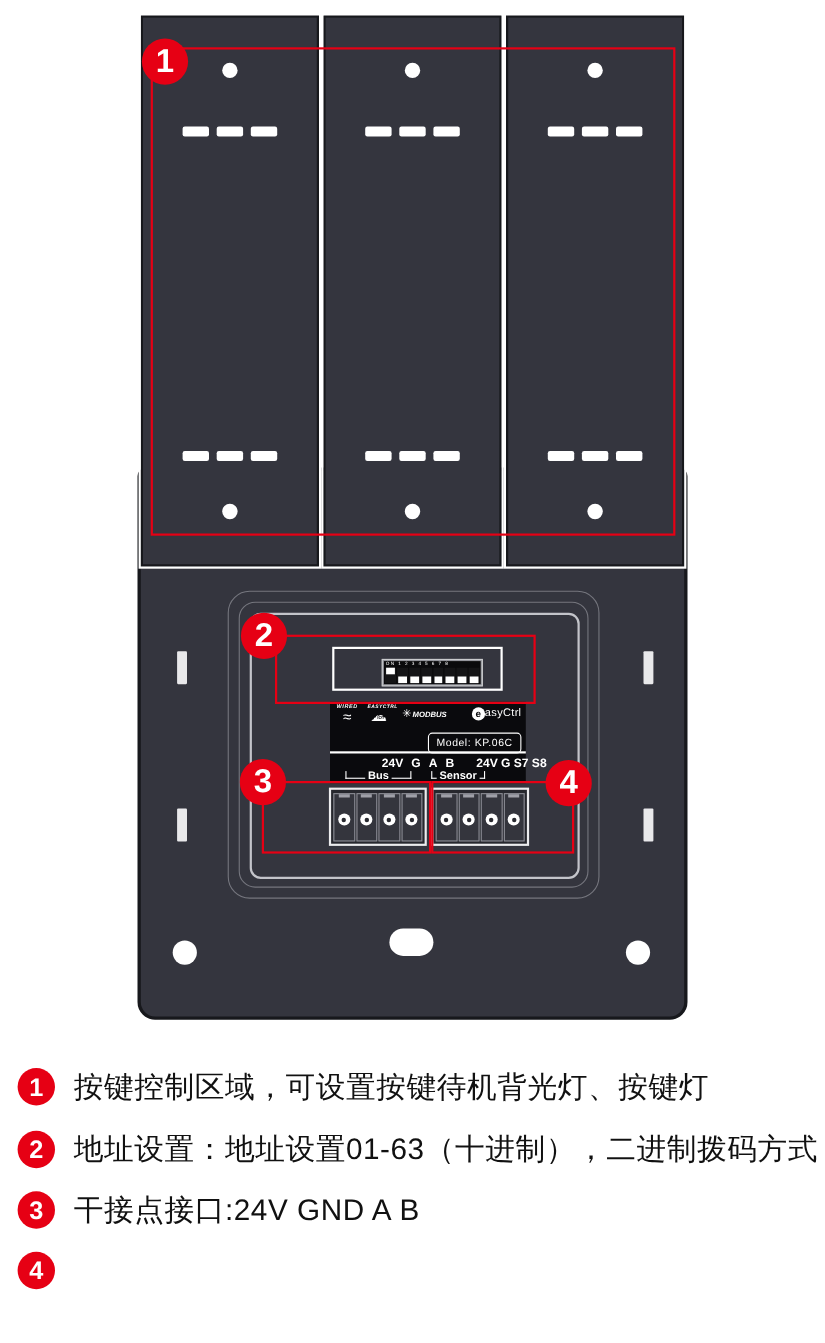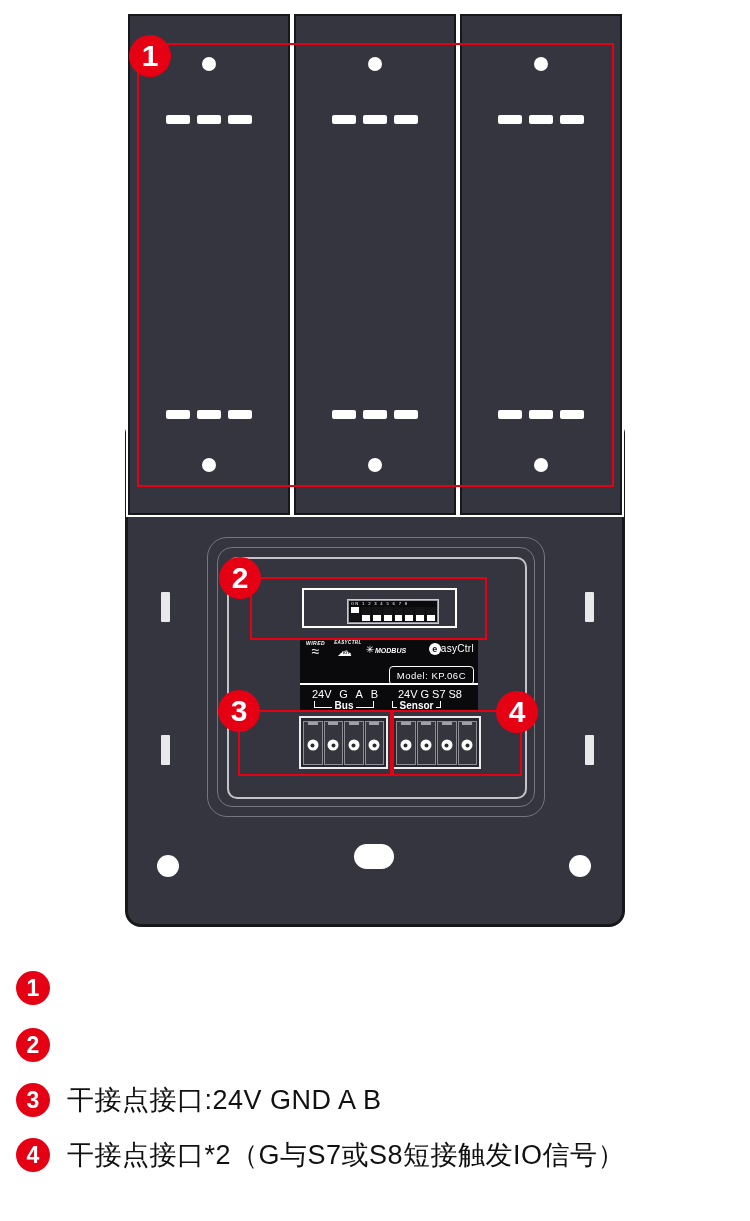--- a/index.html
+++ b/index.html
@@ -51,21 +51,21 @@
   .lg-mb .ic{font-size:10px;margin-right:1px;}
   .lg-mb .t{font-size:7px;font-weight:bold;font-style:italic;}
   .lg-brand{flex-direction:row;align-items:center;margin-left:auto;margin-top:2px;}
   .lg-brand .disc{width:12px;height:12px;border-radius:50%;background:#ffffff;color:#0a0a0d;
                   font-size:9px;font-weight:bold;text-align:center;line-height:12px;}
   .lg-brand .t{font-size:10px;font-weight:normal;letter-spacing:.3px;}
   .model-box{position:absolute;right:4px;top:28px;border:1.5px solid #ffffff;border-radius:4px;
              font-size:9.5px;letter-spacing:.5px;padding:3px 7px;color:#fff;}
   .label-div{position:absolute;left:0;right:0;top:45px;height:2px;background:#ffffff;}
   .pins{position:absolute;top:50px;display:flex;justify-content:space-between;
-        font-size:11px;font-weight:normal;color:#fff;}
+        font-size:11px;font-weight:bold;color:#fff;margin-left:35px;}
   .pins-bus{left:12px;width:66px;}
   .pins-sensor{left:98px;width:64px;}
   .bracket{position:absolute;top:63px;height:9px;display:flex;color:#fff;}
   .bracket .bl{flex:1;border-left:1.5px solid #fff;border-bottom:1.5px solid #fff;margin-bottom:2px;}
   .bracket .br{flex:1;border-right:1.5px solid #fff;border-bottom:1.5px solid #fff;margin-bottom:2px;}
   .bracket .bt{font-size:10px;font-weight:bold;padding:0 3px;line-height:10px;}
   .brk-bus{left:14px;width:60px;}
   .brk-sensor{left:92px;width:49px;}
   
   .tblock{position:absolute;top:716px;width:81px;height:44px;border:2.5px solid #ececee;
@@ -303,26 +303,27 @@
   <div class="rbox rb2"></div>
   <div class="rbox rb3"></div>
   <div class="rbox rb4"></div>
   <div class="ccircle cc1">1</div>
   <div class="ccircle cc2">2</div>
   <div class="ccircle cc3">3</div>
   <div class="ccircle cc4">4</div>
 
   <div class="lrow lr1">
     <span class="badge">1</span>
+    <span class="ltext">按键控制区域，可设置按键待机背光灯、按键灯</span>
   </div>
   <div class="lrow lr2">
     <span class="badge">2</span>
+    <span class="ltext">地址设置：地址设置01-63（十进制），二进制拨码方式</span>
   </div>
   <div class="lrow lr3">
     <span class="badge">3</span>
     <span class="ltext">干接点接口:24V GND A B</span>
   </div>
   <div class="lrow lr4">
     <span class="badge">4</span>
-    <span class="ltext">干接点接口*2（G与S7或S8短接触发IO信号）</span>
   </div>
 
 </div>
 
 </body></html>

